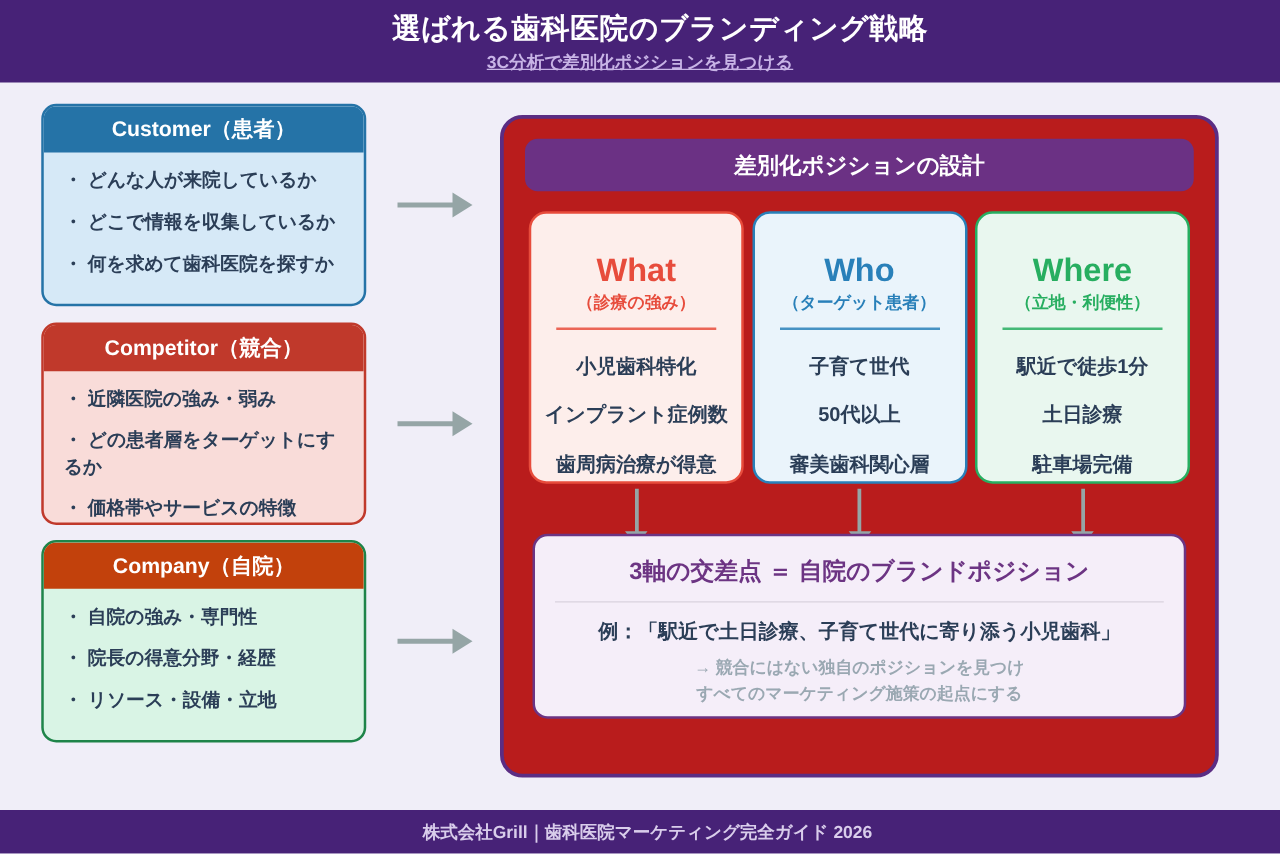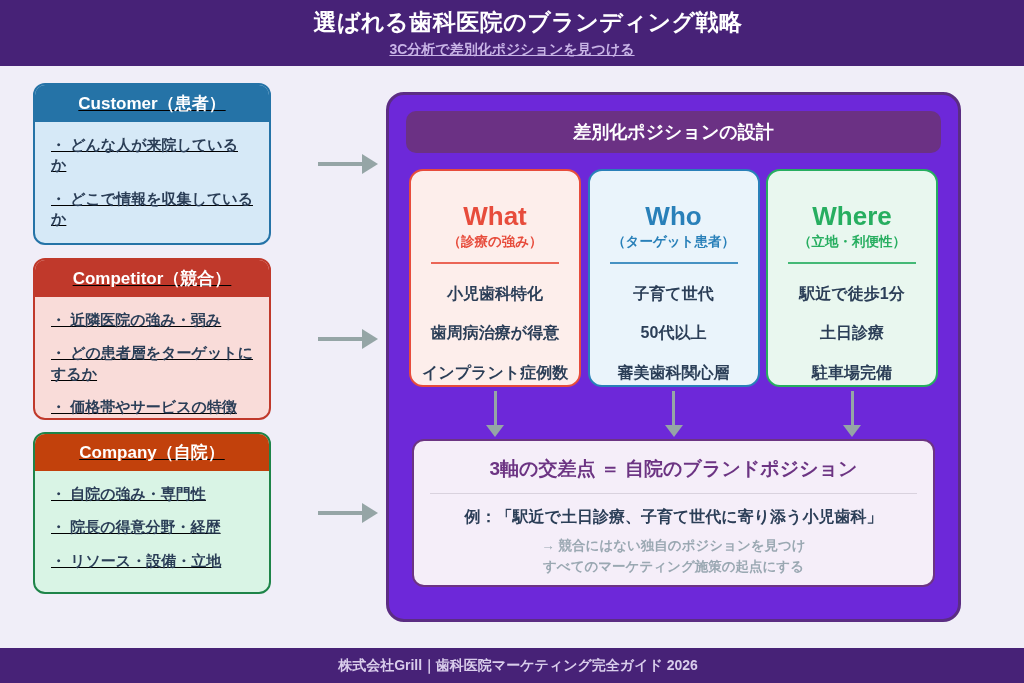--- a/index.html
+++ b/index.html
@@ -11,40 +11,40 @@
     font-weight:bold;
   }
   
   .top{position:absolute;left:0;top:0;width:1024px;height:66px;background:#472277;
        display:flex;flex-direction:column;align-items:center;justify-content:center;gap:3px;}
   .top .title{color:#ffffff;font-size:23px;letter-spacing:.5px;margin-left:32px;}
   .top .subtitle{color:#c8b4e6;font-size:14px;text-decoration:underline;}
   .bottom{position:absolute;left:0;top:648px;width:1024px;height:35px;background:#472277;
           display:flex;align-items:center;justify-content:center;color:#d9cdeb;font-size:14px;padding-left:12px;}
   
-  .cbox{position:absolute;left:33px;width:238px;height:162px;border-radius:12px;
-        border:2px solid;overflow:hidden;display:flex;flex-direction:column;text-decoration:underline;}
+  .cbox{position:absolute;left:33px;width:260px;height:162px;border-radius:12px;
+        border:2px solid;overflow:hidden;display:flex;flex-direction:column;}
   .cbox-head{height:37px;display:flex;align-items:center;justify-content:center;
              color:#fff;font-size:17px;flex:0 0 auto;}
   .cbox-list{list-style:none;margin:0;padding:13px 16px;flex:1;}
   .cbox-list li{font-size:15px;color:#2b3e57;margin:0 0 13px 0;line-height:1.35;}
   .cbox.customer{top:83px;border-color:#2573a7;background:#d6e9f7;}
   .cbox.customer .cbox-head{background:#2573a7;}
   .cbox.competitor{top:258px;border-color:#c0392b;background:#f9dcd9;}
   .cbox.competitor .cbox-head{background:#c0392b;}
   .cbox.company{top:432px;border-color:#1e8449;background:#d9f4e5;}
   .cbox.company .cbox-head{background:#c2410c;}
   
   .harrow{position:absolute;left:318px;width:62px;height:20px;}
   .harrow .shaft{position:absolute;left:0;top:8px;width:46px;height:4px;background:#95a5a6;}
   .harrow .head{position:absolute;left:44px;top:0;width:0;height:0;
                 border-top:10px solid transparent;border-bottom:10px solid transparent;
                 border-left:16px solid #95a5a6;}
   
-  .panel{position:absolute;left:386px;top:92px;width:575px;height:530px;background:#6d28d9;
+  .panel{position:absolute;left:400px;top:92px;width:575px;height:530px;background:#b91c1c;
          border:3px solid #5b2d83;border-radius:18px;}
   .banner{position:absolute;left:17px;top:16px;right:17px;height:42px;background:#6b3184;
           border-radius:10px;display:flex;align-items:center;justify-content:center;
           color:#fff;font-size:18px;}
   .cards{position:absolute;left:20px;right:20px;top:74px;display:flex;justify-content:space-between;}
   .card{width:172px;height:218px;border-radius:14px;border:2.5px solid;text-align:center;
         padding-top:32px;}
   .card-title{font-size:26px;line-height:1.05;}
   .card-sub{font-size:13.5px;margin-top:3px;}
   .card-divider{height:2px;margin:11px 20px 0 20px;opacity:.85;}
@@ -61,21 +61,21 @@
   
   .varrows{position:absolute;left:20px;right:20px;top:296px;display:flex;justify-content:space-between;}
   .varrow-cell{width:172px;display:flex;justify-content:center;}
   .varrow{position:relative;width:22px;height:46px;}
   .varrow .shaft{position:absolute;left:9.5px;top:0;width:3px;height:36px;background:#95a5a6;}
   .varrow .head{position:absolute;left:2px;top:34px;width:0;height:0;
                 border-left:9px solid transparent;border-right:9px solid transparent;
                 border-top:12px solid #95a5a6;}
   
   .result{position:absolute;left:23px;right:23px;top:332px;height:148px;background:#f5eef9;
-          border:2px solid #6c3483;border-radius:12px;text-align:center;padding-top:15px;margin-top:12px;}
+          border:2px solid #6c3483;border-radius:12px;text-align:center;padding-top:15px;}
   .result-title{color:#6c3483;font-size:19px;}
   .result-divider{height:1px;background:#d9d2de;margin:11px 16px 0 16px;}
   .result-example{color:#2b3e57;font-size:16px;margin-top:13px;}
   .result-note{color:#9aa8b2;font-size:13.5px;margin-top:8px;line-height:1.55;}
 </style>
 </head>
 <body>
 
 <div class="stage">
 
@@ -126,22 +126,22 @@
 
   <section class="panel">
     <div class="banner">差別化ポジションの設計</div>
 
     <div class="cards">
       <div class="card what">
         <div class="card-title">What</div>
         <div class="card-sub">（診療の強み）</div>
         <div class="card-divider"></div>
         <div class="card-item">小児歯科特化</div>
+        <div class="card-item">インプラント症例数</div>
         <div class="card-item">歯周病治療が得意</div>
-        <div class="card-item">インプラント症例数</div>
       </div>
 
       <div class="card who">
         <div class="card-title">Who</div>
         <div class="card-sub">（ターゲット患者）</div>
         <div class="card-divider"></div>
         <div class="card-item">子育て世代</div>
         <div class="card-item">50代以上</div>
         <div class="card-item">審美歯科関心層</div>
       </div>

